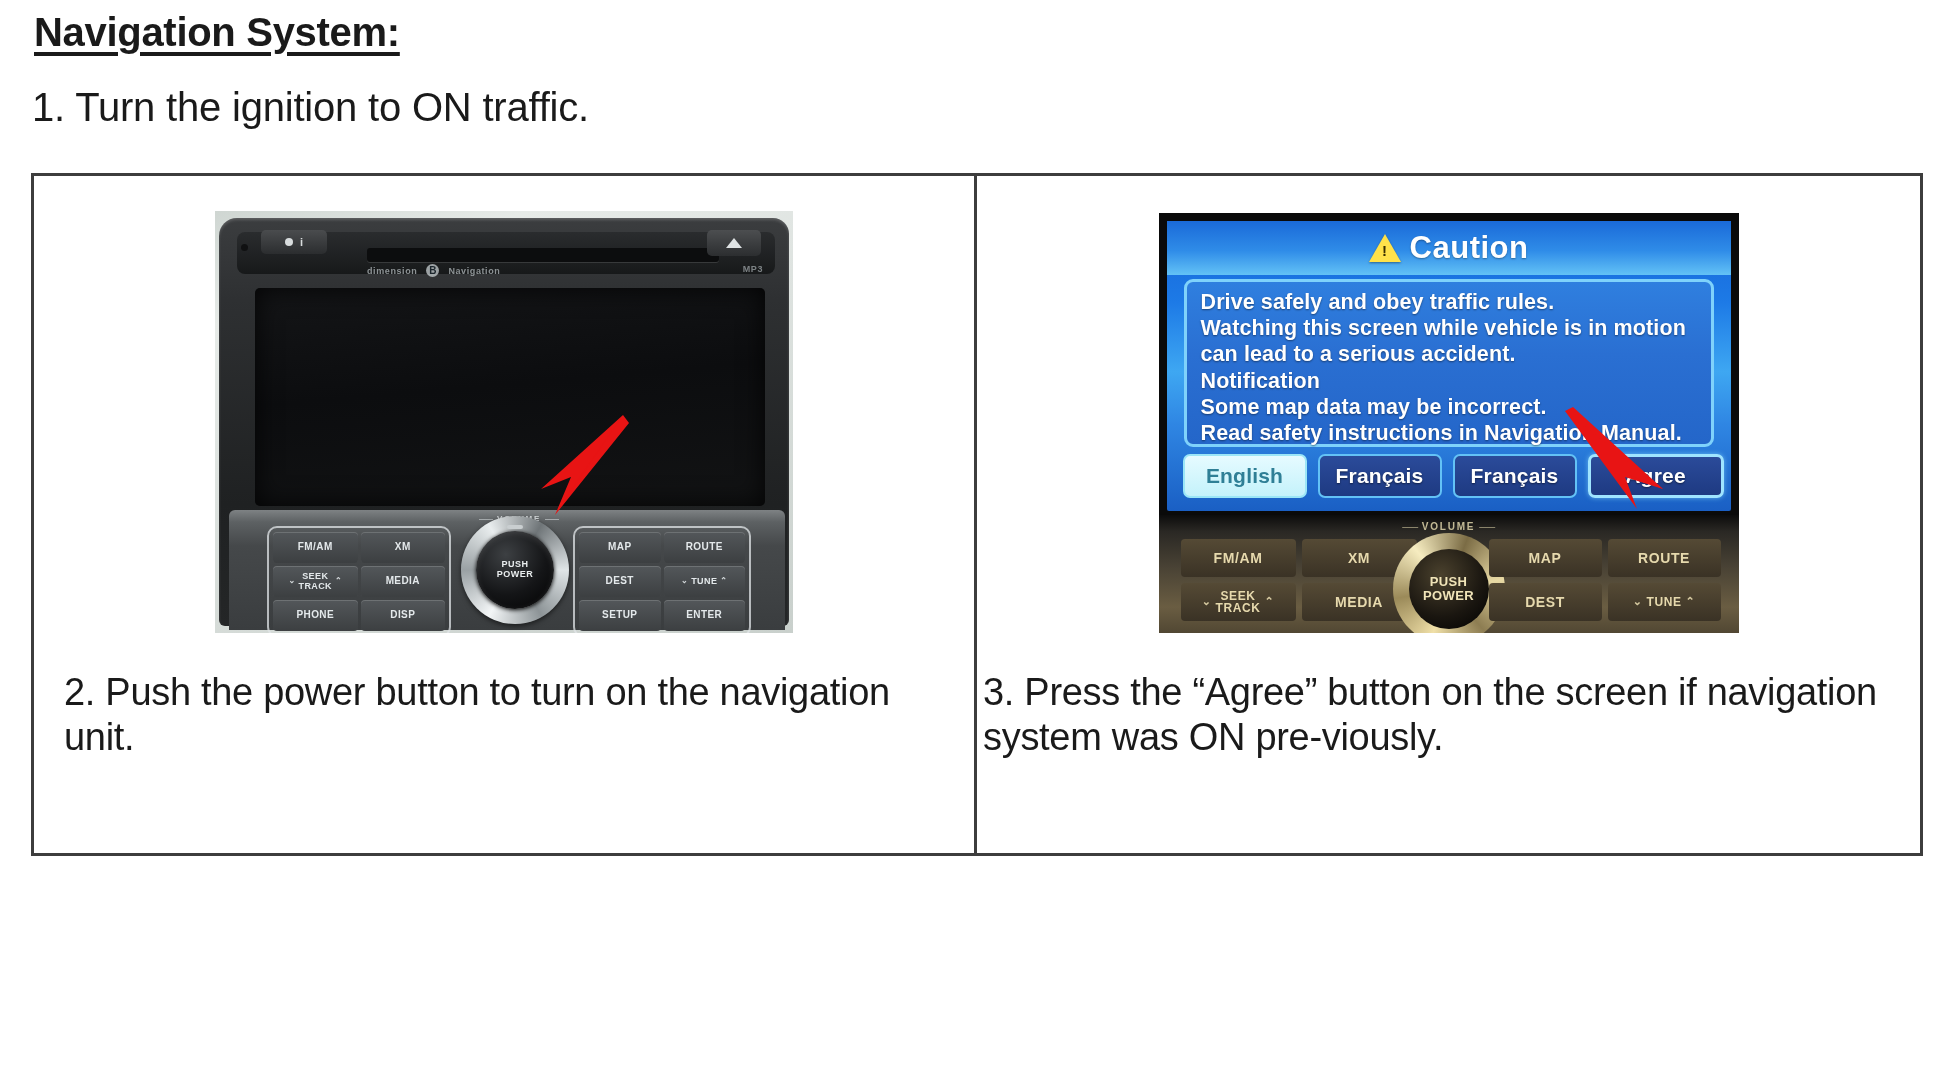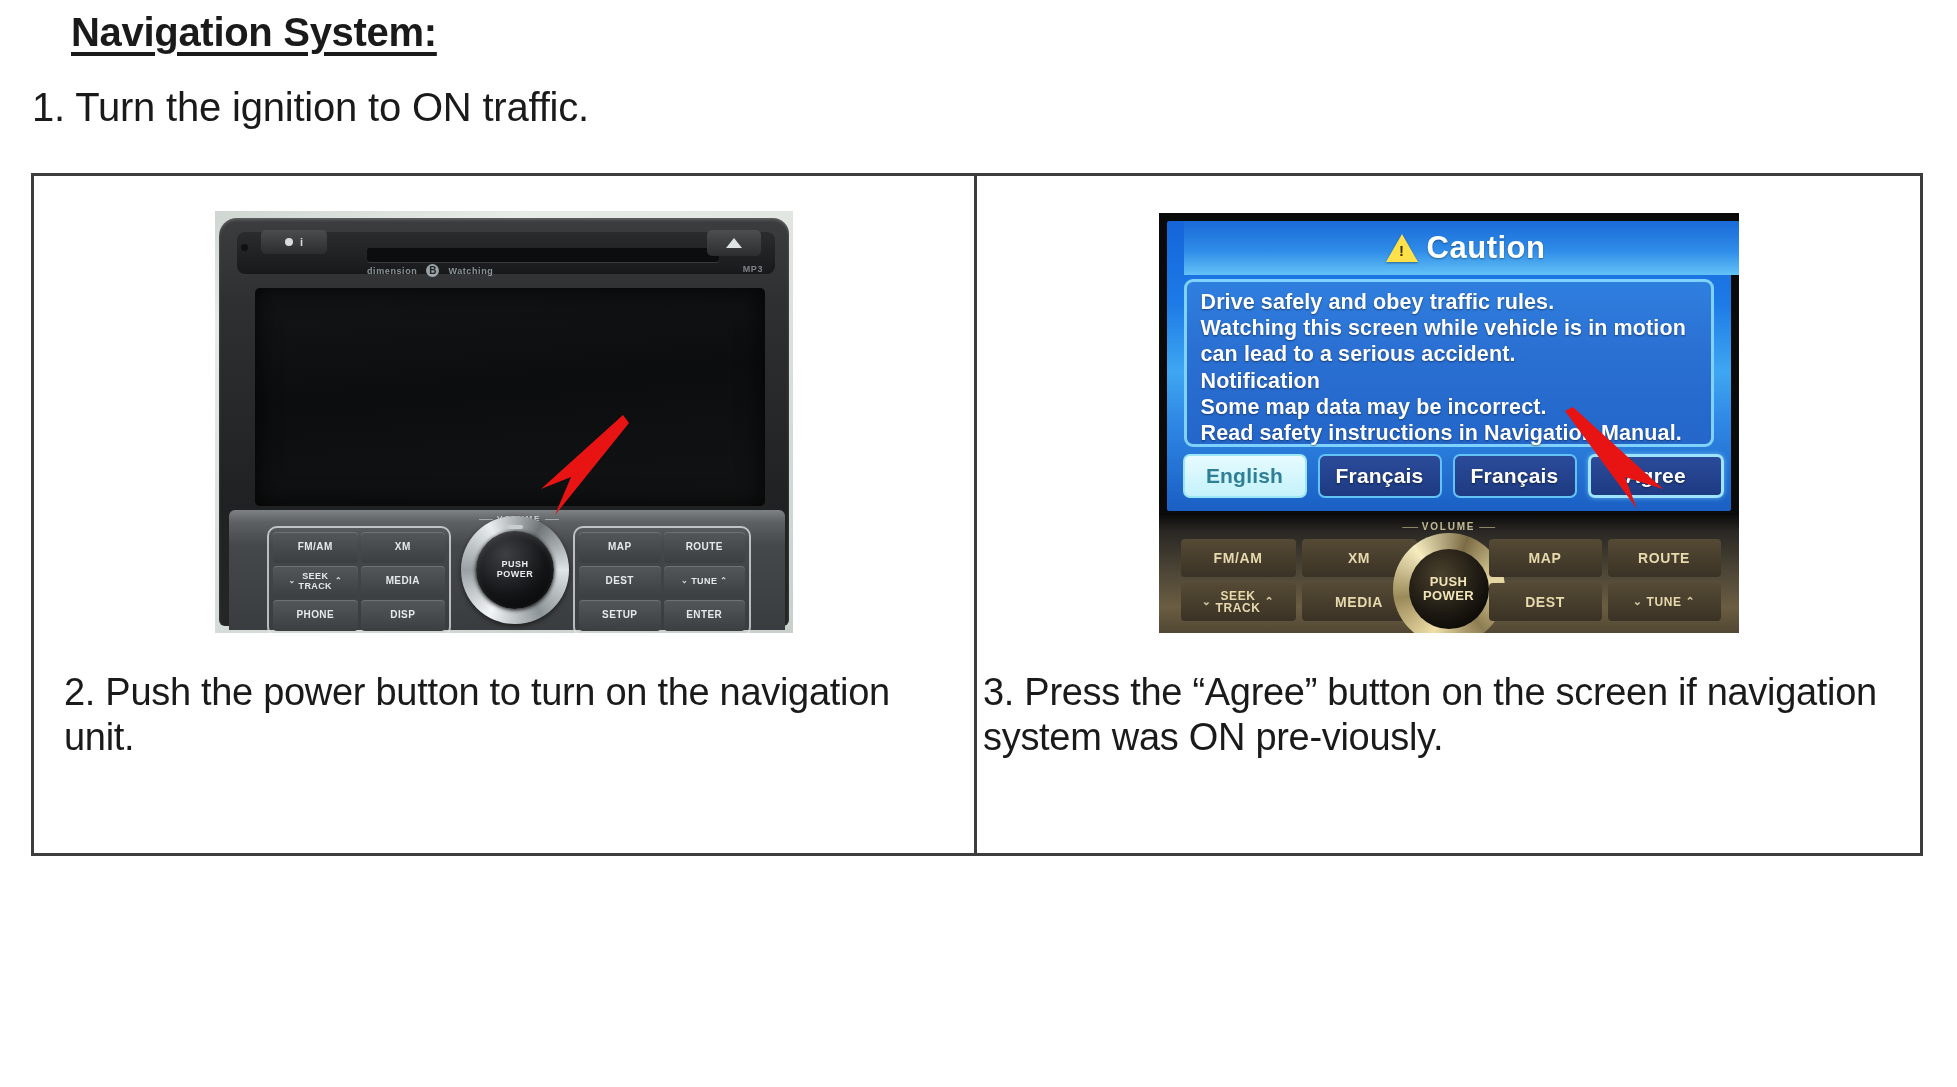--- a/index.html
+++ b/index.html
@@ -17,21 +17,20 @@
 
   
   #doc-heading {
     position: absolute;
     left: 34px; top: 10px;
     font-size: 40px;
     font-weight: bold;
     text-decoration: underline;
     text-underline-offset: 6px;
     letter-spacing: -0.3px;
-    margin-left: 37px;
   }
 
   
   #step-one {
     position: absolute;
     left: 32px; top: 85px;
     font-size: 40px;
     letter-spacing: -0.2px;
     white-space: nowrap;
   }
@@ -269,21 +268,21 @@
     overflow: hidden;
   }
   #nav-screen {
     position: absolute;
     left: 8px; top: 8px;
     width: 564px; height: 290px;
     background: linear-gradient(180deg,#1565d8 0%,#1d7ae6 28%,#3ea7f2 52%,#2f86e3 70%,#1a5fc4 100%);
     border-radius: 2px;
   }
   #nav-titlebar {
-    position: absolute; left: 17px; top: 0;
+    position: absolute; left: 0; top: 0;
     width: 100%; height: 54px;
     display: flex; align-items: center; justify-content: center; gap: 9px;
     background: linear-gradient(180deg,#1a6ad8 0%,#2f8ce8 55%,#63c2f6 100%);
   }
   #caution-warning-icon {
     width: 0; height: 0;
     border-left: 16px solid transparent;
     border-right: 16px solid transparent;
     border-bottom: 28px solid #ffe24a;
     position: relative;
@@ -457,21 +456,21 @@
             <span class="hu-eject-i">i</span>
           </div>
           <div id="hu-ir-dot"></div>
           <div id="hu-eject-right">
             <span class="tri"></span>
           </div>
 
           <div id="hu-brandline">
             <span class="bt">dimension</span>
             <span id="hu-bt-icon">B</span>
-            <span class="bt">Watching</span>
+            <span class="bt">Navigation</span>
           </div>
           <div id="hu-rightmark">MP3</div>
 
           <div id="hu-screen"></div>
 
           <div id="hu-console">
             <div id="hu-volume-label">VOLUME</div>
 
             <div class="hu-btn-group" id="hu-left-group">
               <div class="hu-btn">FM/AM</div>

